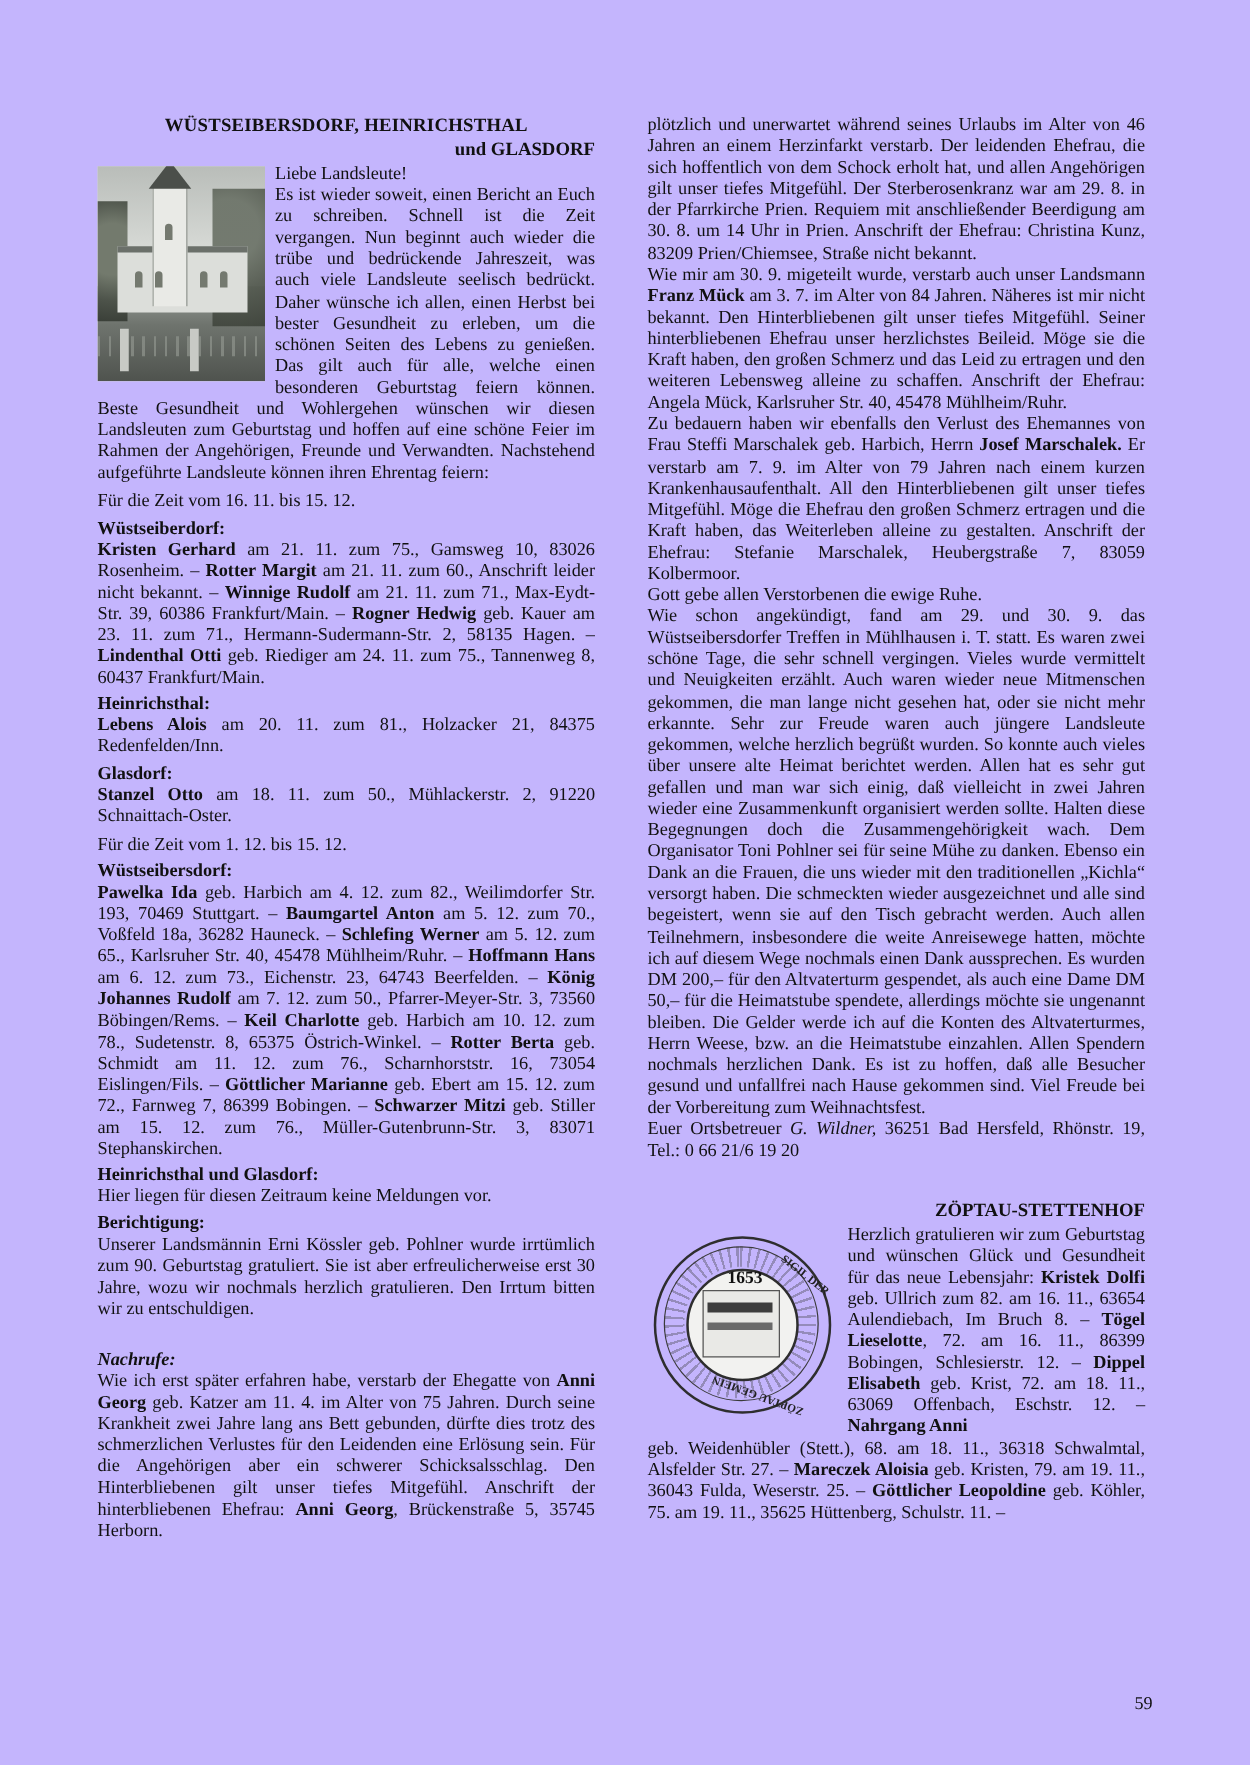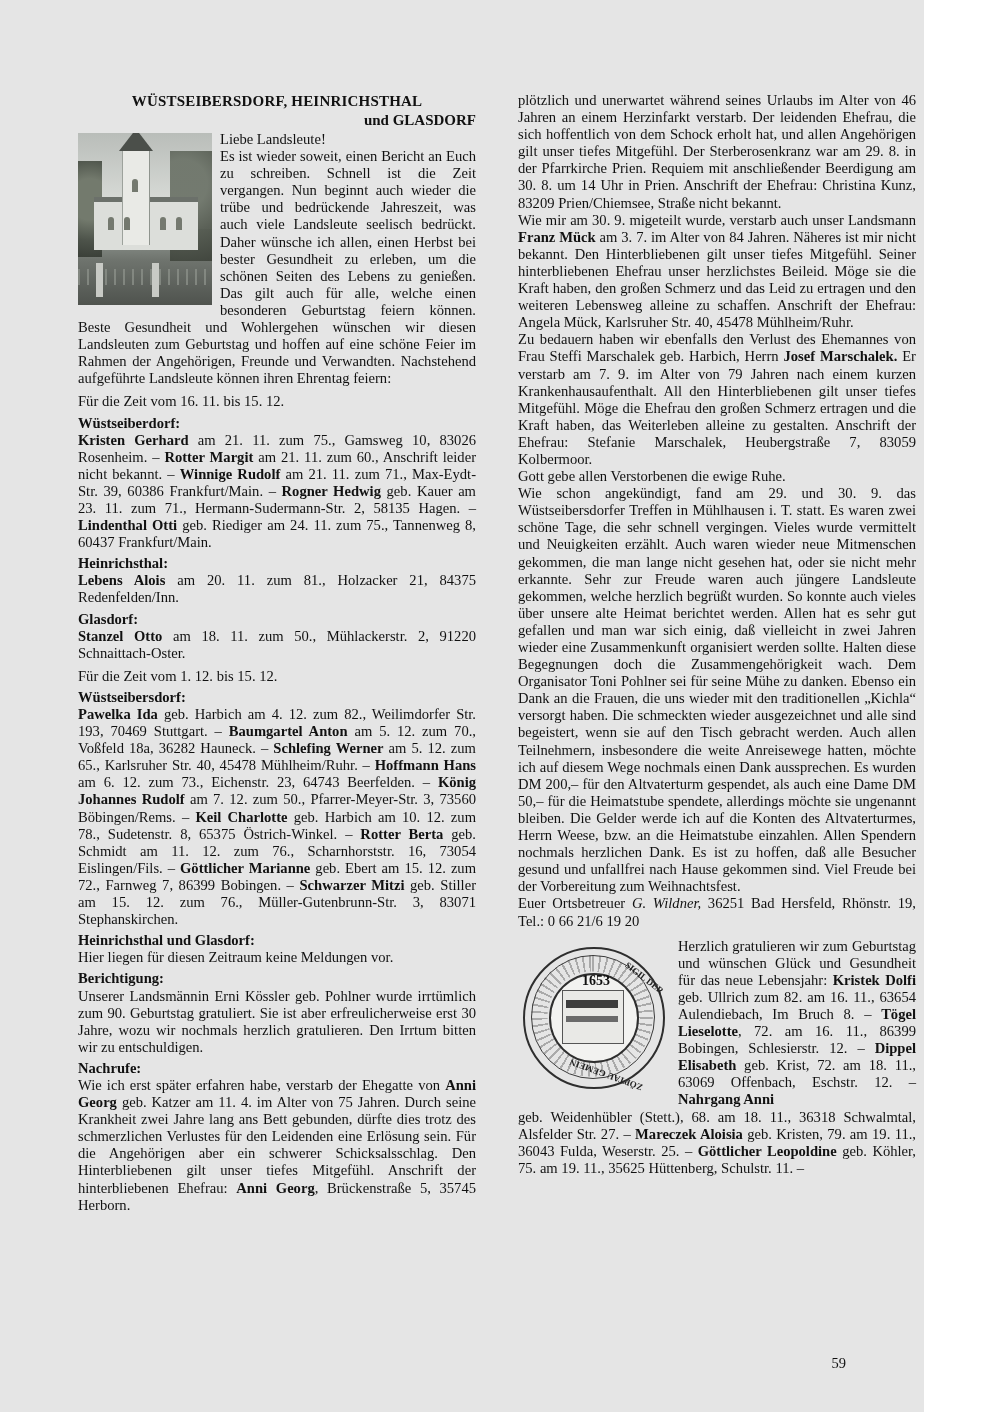--- a/index.html
+++ b/index.html
@@ -11,23 +11,23 @@
     width: 1000px;
     height: 1412px;
     position: relative;
     font-family: "Liberation Serif", serif;
     color: #111;
     overflow: hidden;
   }
   .page {
     position: absolute;
     left: 0; top: 0;
-    width: 924px;
+    width: 1000px;
     height: 1412px;
-    background: #e5e5e5;
+    background: #c4b5fd;
   }
   .columns {
     position: absolute;
     left: 78px;
     top: 92px;
     width: 848px;
     height: 1250px;
   }
   .col {
     position: absolute;
@@ -234,37 +234,38 @@
       <p><b>Lebens Alois</b> am 20. 11. zum 81., Holzacker 21, 84375 Redenfelden/Inn.</p>
       <p class="sub">Glasdorf:</p>
       <p><b>Stanzel Otto</b> am 18. 11. zum 50., Mühlackerstr. 2, 91220 Schnaittach-Oster.</p>
       <p class="gap">Für die Zeit vom 1. 12. bis 15. 12.</p>
       <p class="sub">Wüstseibersdorf:</p>
       <p><b>Pawelka Ida</b> geb. Harbich am 4. 12. zum 82., Weilimdorfer Str. 193, 70469 Stuttgart. – <b>Baumgartel Anton</b> am 5. 12. zum 70., Voßfeld 18a, 36282 Hauneck. – <b>Schlefing Werner</b> am 5. 12. zum 65., Karlsruher Str. 40, 45478 Mühlheim/Ruhr. – <b>Hoffmann Hans</b> am 6. 12. zum 73., Eichenstr. 23, 64743 Beerfelden. – <b>König Johannes Rudolf</b> am 7. 12. zum 50., Pfarrer-Meyer-Str. 3, 73560 Böbingen/Rems. – <b>Keil Charlotte</b> geb. Harbich am 10. 12. zum 78., Sudetenstr. 8, 65375 Östrich-Winkel. – <b>Rotter Berta</b> geb. Schmidt am 11. 12. zum 76., Scharnhorststr. 16, 73054 Eislingen/Fils. – <b>Göttlicher Marianne</b> geb. Ebert am 15. 12. zum 72., Farnweg 7, 86399 Bobingen. – <b>Schwarzer Mitzi</b> geb. Stiller am 15. 12. zum 76., Müller-Gutenbrunn-Str. 3, 83071 Stephanskirchen.</p>
       <p class="sub">Heinrichsthal und Glasdorf:</p>
       <p>Hier liegen für diesen Zeitraum keine Meldungen vor.</p>
       <p class="sub">Berichtigung:</p>
       <p>Unserer Landsmännin Erni Kössler geb. Pohlner wurde irrtümlich zum 90. Geburtstag gratuliert. Sie ist aber erfreulicherweise erst 30 Jahre, wozu wir nochmals herzlich gratulieren. Den Irrtum bitten wir zu entschuldigen.</p>
-      <p class="sub" style="margin-top:4px;">Nachrufe:</p>
+      <p class="sub" style="margin-top:24px;font-style:italic;">Nachrufe:</p>
       <p>Wie ich erst später erfahren habe, verstarb der Ehegatte von <b>Anni Georg</b> geb. Katzer am 11. 4. im Alter von 75 Jahren. Durch seine Krankheit zwei Jahre lang ans Bett gebunden, dürfte dies trotz des schmerzlichen Verlustes für den Leidenden eine Erlösung sein. Für die Angehörigen aber ein schwerer Schicksalsschlag. Den Hinterbliebenen gilt unser tiefes Mitgefühl. Anschrift der hinterbliebenen Ehefrau: <b>Anni Georg</b>, Brückenstraße 5, 35745 Herborn.</p>
     </div>
 
     <div class="col col-right">
       <p>plötzlich und unerwartet während seines Urlaubs im Alter von 46 Jahren an einem Herzinfarkt verstarb. Der leidenden Ehefrau, die sich hoffentlich von dem Schock erholt hat, und allen Angehörigen gilt unser tiefes Mitgefühl. Der Sterberosenkranz war am 29. 8. in der Pfarrkirche Prien. Requiem mit anschließender Beerdigung am 30. 8. um 14 Uhr in Prien. Anschrift der Ehefrau: Christina Kunz, 83209 Prien/Chiemsee, Straße nicht bekannt.</p>
       <p>Wie mir am 30. 9. migeteilt wurde, verstarb auch unser Landsmann <b>Franz Mück</b> am 3. 7. im Alter von 84 Jahren. Näheres ist mir nicht bekannt. Den Hinterbliebenen gilt unser tiefes Mitgefühl. Seiner hinterbliebenen Ehefrau unser herzlichstes Beileid. Möge sie die Kraft haben, den großen Schmerz und das Leid zu ertragen und den weiteren Lebensweg alleine zu schaffen. Anschrift der Ehefrau: Angela Mück, Karlsruher Str. 40, 45478 Mühlheim/Ruhr.</p>
       <p>Zu bedauern haben wir ebenfalls den Verlust des Ehemannes von Frau Steffi Marschalek geb. Harbich, Herrn <b>Josef Marschalek.</b> Er verstarb am 7. 9. im Alter von 79 Jahren nach einem kurzen Krankenhausaufenthalt. All den Hinterbliebenen gilt unser tiefes Mitgefühl. Möge die Ehefrau den großen Schmerz ertragen und die Kraft haben, das Weiterleben alleine zu gestalten. Anschrift der Ehefrau: Stefanie Marschalek, Heubergstraße 7, 83059 Kolbermoor.</p>
       <p>Gott gebe allen Verstorbenen die ewige Ruhe.</p>
       <p>Wie schon angekündigt, fand am 29. und 30. 9. das Wüstseibersdorfer Treffen in Mühlhausen i. T. statt. Es waren zwei schöne Tage, die sehr schnell vergingen. Vieles wurde vermittelt und Neuigkeiten erzählt. Auch waren wieder neue Mitmenschen gekommen, die man lange nicht gesehen hat, oder sie nicht mehr erkannte. Sehr zur Freude waren auch jüngere Landsleute gekommen, welche herzlich begrüßt wurden. So konnte auch vieles über unsere alte Heimat berichtet werden. Allen hat es sehr gut gefallen und man war sich einig, daß vielleicht in zwei Jahren wieder eine Zusammenkunft organisiert werden sollte. Halten diese Begegnungen doch die Zusammengehörigkeit wach. Dem Organisator Toni Pohlner sei für seine Mühe zu danken. Ebenso ein Dank an die Frauen, die uns wieder mit den traditionellen „Kichla“ versorgt haben. Die schmeckten wieder ausgezeichnet und alle sind begeistert, wenn sie auf den Tisch gebracht werden. Auch allen Teilnehmern, insbesondere die weite Anreisewege hatten, möchte ich auf diesem Wege nochmals einen Dank aussprechen. Es wurden DM 200,– für den Altvaterturm gespendet, als auch eine Dame DM 50,– für die Heimatstube spendete, allerdings möchte sie ungenannt bleiben. Die Gelder werde ich auf die Konten des Altvaterturmes, Herrn Weese, bzw. an die Heimatstube einzahlen. Allen Spendern nochmals herzlichen Dank. Es ist zu hoffen, daß alle Besucher gesund und unfallfrei nach Hause gekommen sind. Viel Freude bei der Vorbereitung zum Weihnachtsfest.</p>
       <p>
         <span>Euer Ortsbetreuer</span>
         <i>G. Wildner,</i>
         <span>36251 Bad Hersfeld, Rhönstr. 19, Tel.: 0 66 21/6 19 20</span>
       </p>
 
       <div class="hr-space"></div>
+      <div class="heading2" style="margin-top:22px;">ZÖPTAU-STETTENHOF</div>
 
       <div class="seal">
         <div class="ring"></div>
         <div class="ring2"></div>
         <div class="hatch"></div>
         <div class="ring3"></div>
         <div class="inner"></div>
         <div class="bar"></div>
         <div class="bar2"></div>
         <div class="txt">

